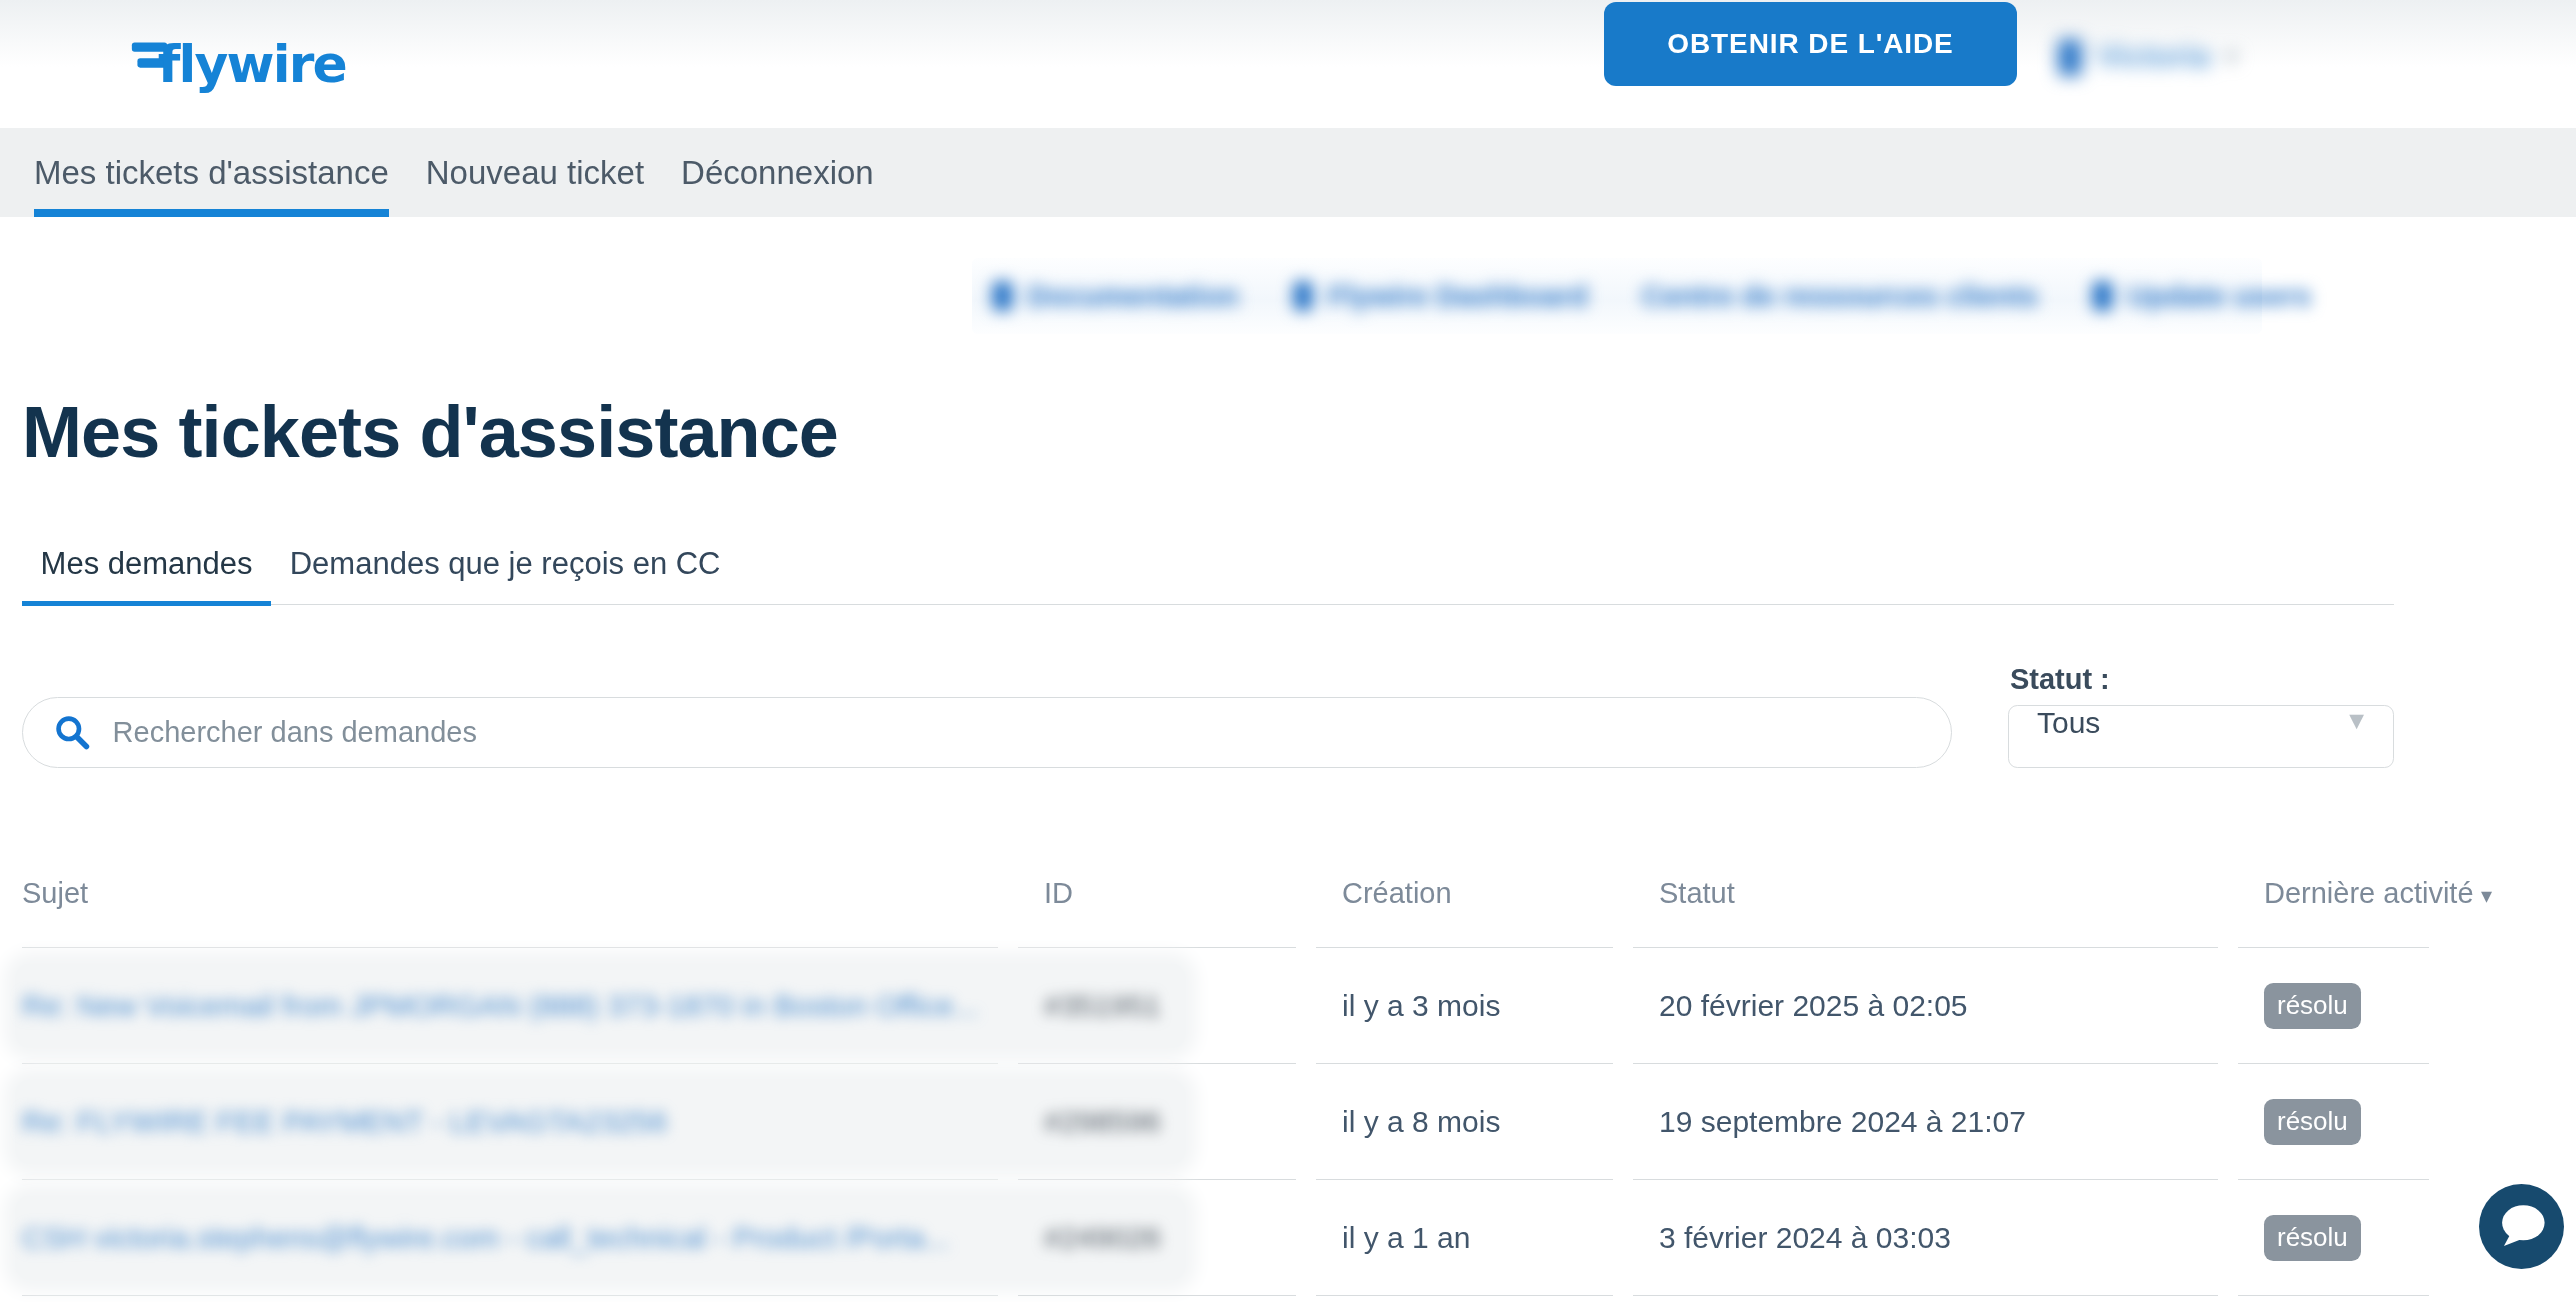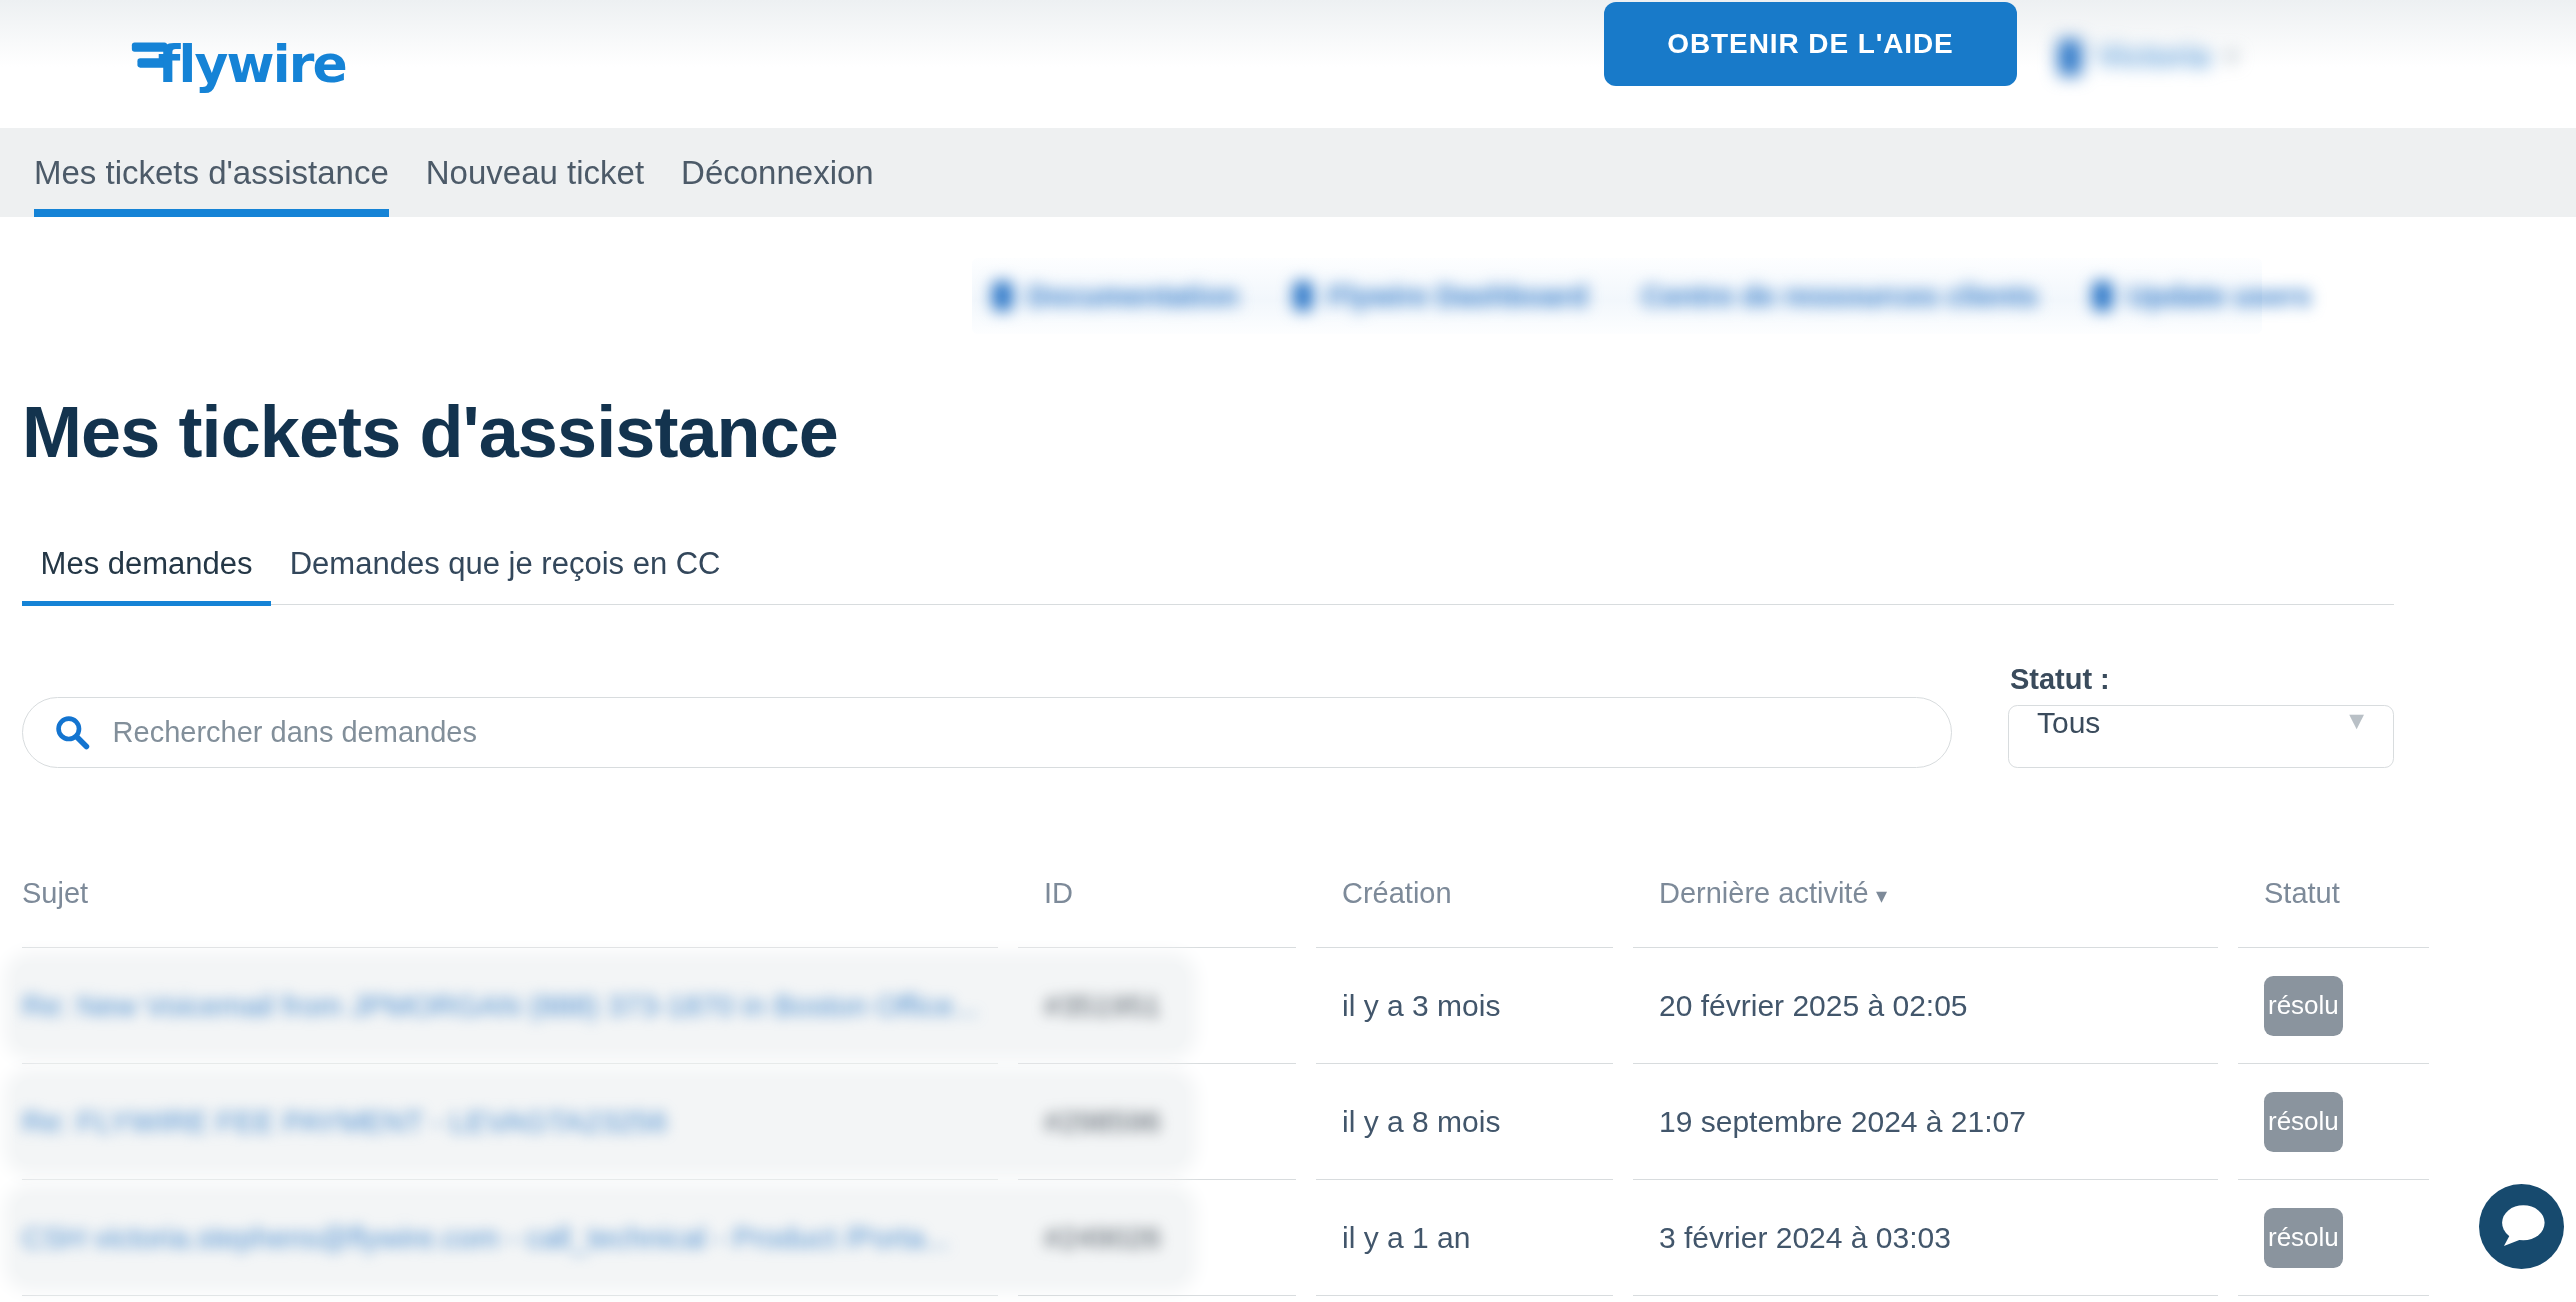--- a/index.html
+++ b/index.html
@@ -90,21 +90,21 @@
   }
   .td:first-child{padding-left:0;}
   .redact{
     position:absolute;left:-7.4px;top:50%;transform:translateY(-50%);
     width:1171px;height:85px;background:#f3f5f6;border-radius:15px;
     box-shadow:0 0 16.7px 11px #f3f5f6;
   }
   .subject-link{position:relative;font-size:30px;color:#4e8fd0;filter:blur(6.5px);cursor:pointer;overflow:hidden;max-width:965px;}
   .ticket-id{position:relative;color:#555f69;filter:blur(6.5px);}
   .badge{
-    display:inline-flex;align-items:center;height:60px;padding:0 4px;
+    display:inline-flex;align-items:center;height:46px;padding:0 13px;
     background:#8a949e;border-radius:9.3px;color:#fff;font-size:26px;
   }
   
   .chat-launcher{position:absolute;left:2479px;top:1184px;width:85px;height:85px;cursor:pointer;}
 </style>
 </head>
 <body>
 
 <div class="page">
 
@@ -171,24 +171,24 @@
           <span class="caret">▼</span>
         </div>
       </div>
     </div>
 
     <div class="table">
       <div class="thead">
         <div class="th">Sujet</div>
         <div class="th">ID</div>
         <div class="th">Création</div>
+        <div class="th">Statut</div>
         <div class="th">
           <span>Dernière activité</span><span class="sort">▾</span>
         </div>
-        <div class="th">Statut</div>
       </div>
 
       <div class="trow">
         <div class="td">
           <div class="redact"></div>
           <span class="subject-link">Re: New Voicemail from JPMORGAN (888) 373-1870 in Boston Office...</span>
         </div>
         <div class="td">
             <span class="ticket-id">#351951</span>
           </div>

